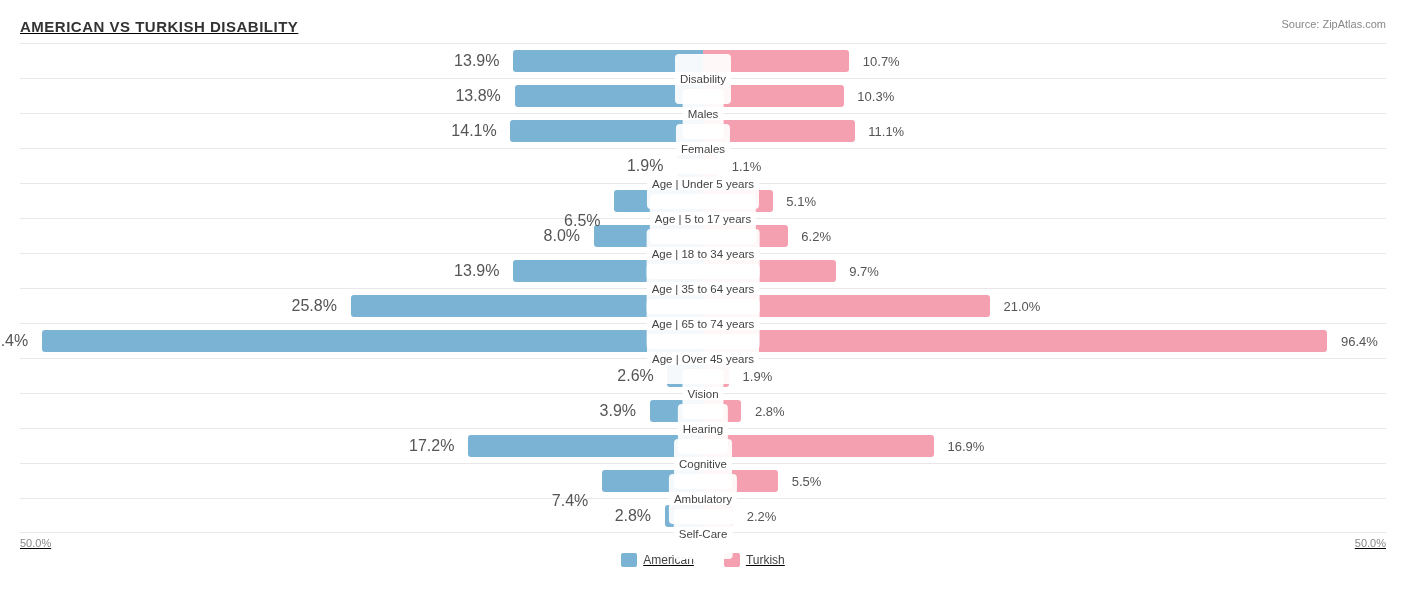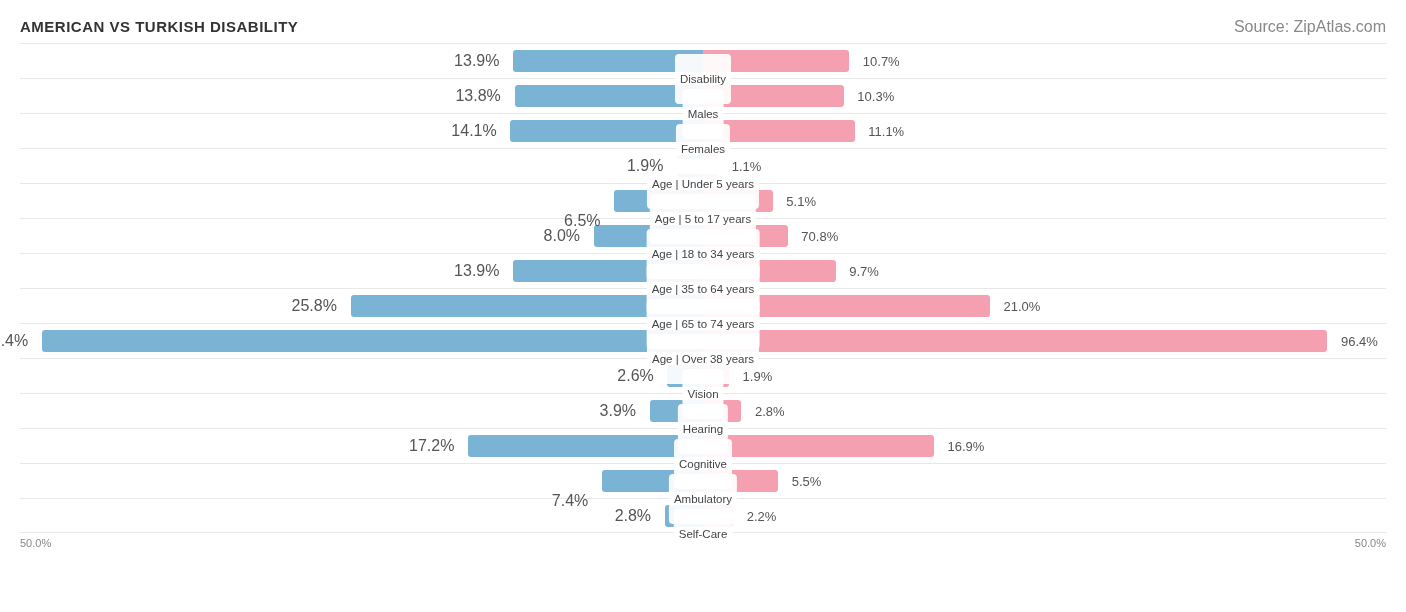--- a/index.html
+++ b/index.html
@@ -8,34 +8,35 @@
       background: #fff;
       width: 1406px;
       height: 612px;
       overflow: hidden;
     }
     .chart-container {
       width: 1406px;
       height: 536px;
       padding: 18px 20px 40px 20px;
       position: relative;
+      text-decoration: underline;
     }
     .title {
       font-size: 15px;
       font-weight: 600;
       color: #333;
       text-transform: uppercase;
       letter-spacing: 0.5px;
       margin-bottom: 8px;
     }
     .source {
       position: absolute;
       top: 18px;
       right: 20px;
-      font-size: 16px;
+      font-size: 11px;
       color: #888;
     }
     .chart-area {
       position: relative;
       width: 100%;
       height: calc(100% - 50px);
     }
     .bar-row {
       display: flex;
       align-items: center;
@@ -191,21 +192,21 @@
             <div class="val-left" style="margin-right: 7.5%; margin-top: 20px;">6.5%</div>
             <div class="val-right" style="margin-left: 6.1%;">5.1%</div>
           </div>
         </div>
         <div class="bar-row">
           <div class="bar-inner">
             <div class="bar-left" style="width: 8%;"></div>
             <div class="bar-right" style="width: 6.2%;"></div>
             <div class="bar-label">Age | 18 to 34 years</div>
             <div class="val-left" style="margin-right: 9%;">8.0%</div>
-            <div class="val-right" style="margin-left: 7.2%;">70.8%</div>
+            <div class="val-right" style="margin-left: 7.2%;">6.2%</div>
           </div>
         </div>
         <div class="bar-row">
           <div class="bar-inner">
             <div class="bar-left" style="width: 13.9%;"></div>
             <div class="bar-right" style="width: 9.7%;"></div>
             <div class="bar-label">Age | 35 to 64 years</div>
             <div class="val-left" style="margin-right: 14.9%;">13.9%</div>
             <div class="val-right" style="margin-left: 10.7%;">9.7%</div>
           </div>
@@ -216,21 +217,21 @@
             <div class="bar-right" style="width: 21%;"></div>
             <div class="bar-label">Age | 65 to 74 years</div>
             <div class="val-left" style="margin-right: 26.8%;">25.8%</div>
             <div class="val-right" style="margin-left: 22%;">21.0%</div>
           </div>
         </div>
         <div class="bar-row">
           <div class="bar-inner">
             <div class="bar-left" style="width: 48.4%;"></div>
             <div class="bar-right" style="width: 45.7%;"></div>
-            <div class="bar-label">Age | Over 38 years</div>
+            <div class="bar-label">Age | Over 45 years</div>
             <div class="val-left" style="margin-right: 49.4%;">48.4%</div>
             <div class="val-right" style="margin-left: 46.7%;">96.4%</div>
           </div>
         </div>
         <div class="bar-row">
           <div class="bar-inner">
             <div class="bar-left" style="width: 2.6%;"></div>
             <div class="bar-right" style="width: 1.9%;"></div>
             <div class="bar-label">Vision</div>
             <div class="val-left" style="margin-right: 3.6%;">2.6%</div>
@@ -271,14 +272,24 @@
             <div class="bar-label">Self-Care</div>
             <div class="val-left" style="margin-right: 3.8%;">2.8%</div>
             <div class="val-right" style="margin-left: 3.2%;">2.2%</div>
           </div>
         </div>
       </div>
     <div class="axis-bottom">
       <span>50.0%</span>
       <span>50.0%</span>
     </div>
+    <div class="legend">
+      <div class="legend-item">
+        <div class="legend-box" id="legend-box-american" style="background: rgb(122, 179, 212);"></div>
+        <span>American</span>
+      </div>
+      <div class="legend-item">
+        <div class="legend-box" id="legend-box-turkish" style="background: rgb(244, 160, 176);"></div>
+        <span>Turkish</span>
+      </div>
+    </div>
   </div>
 </div>
 
 </body></html>

